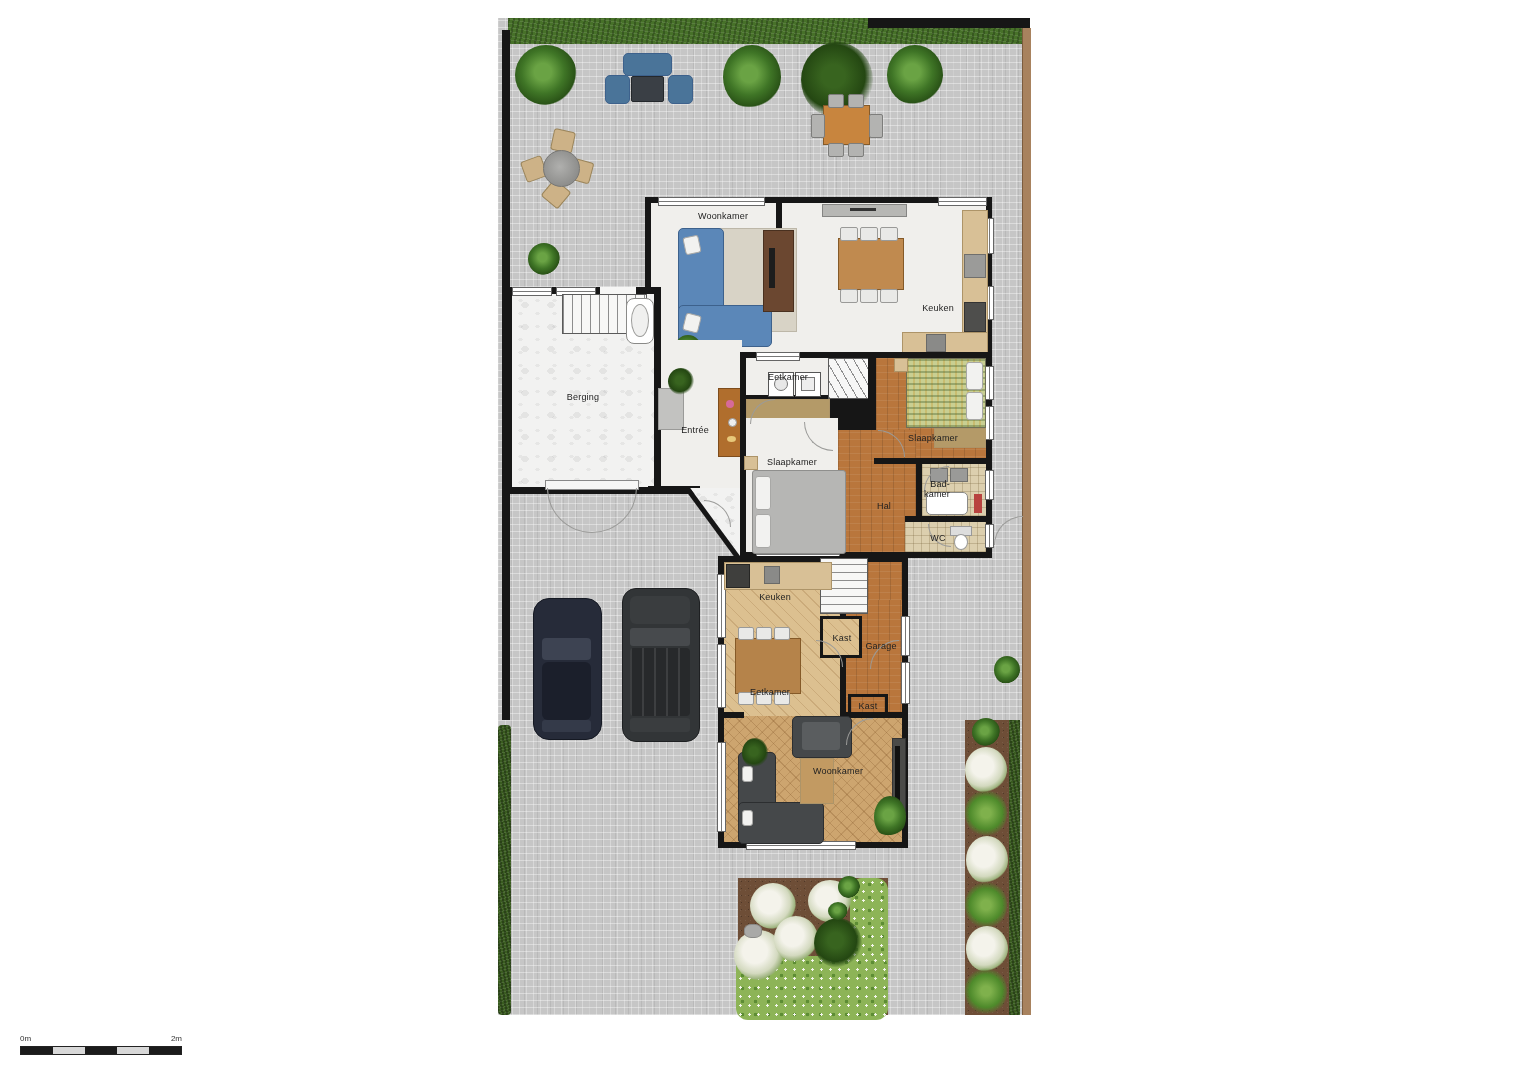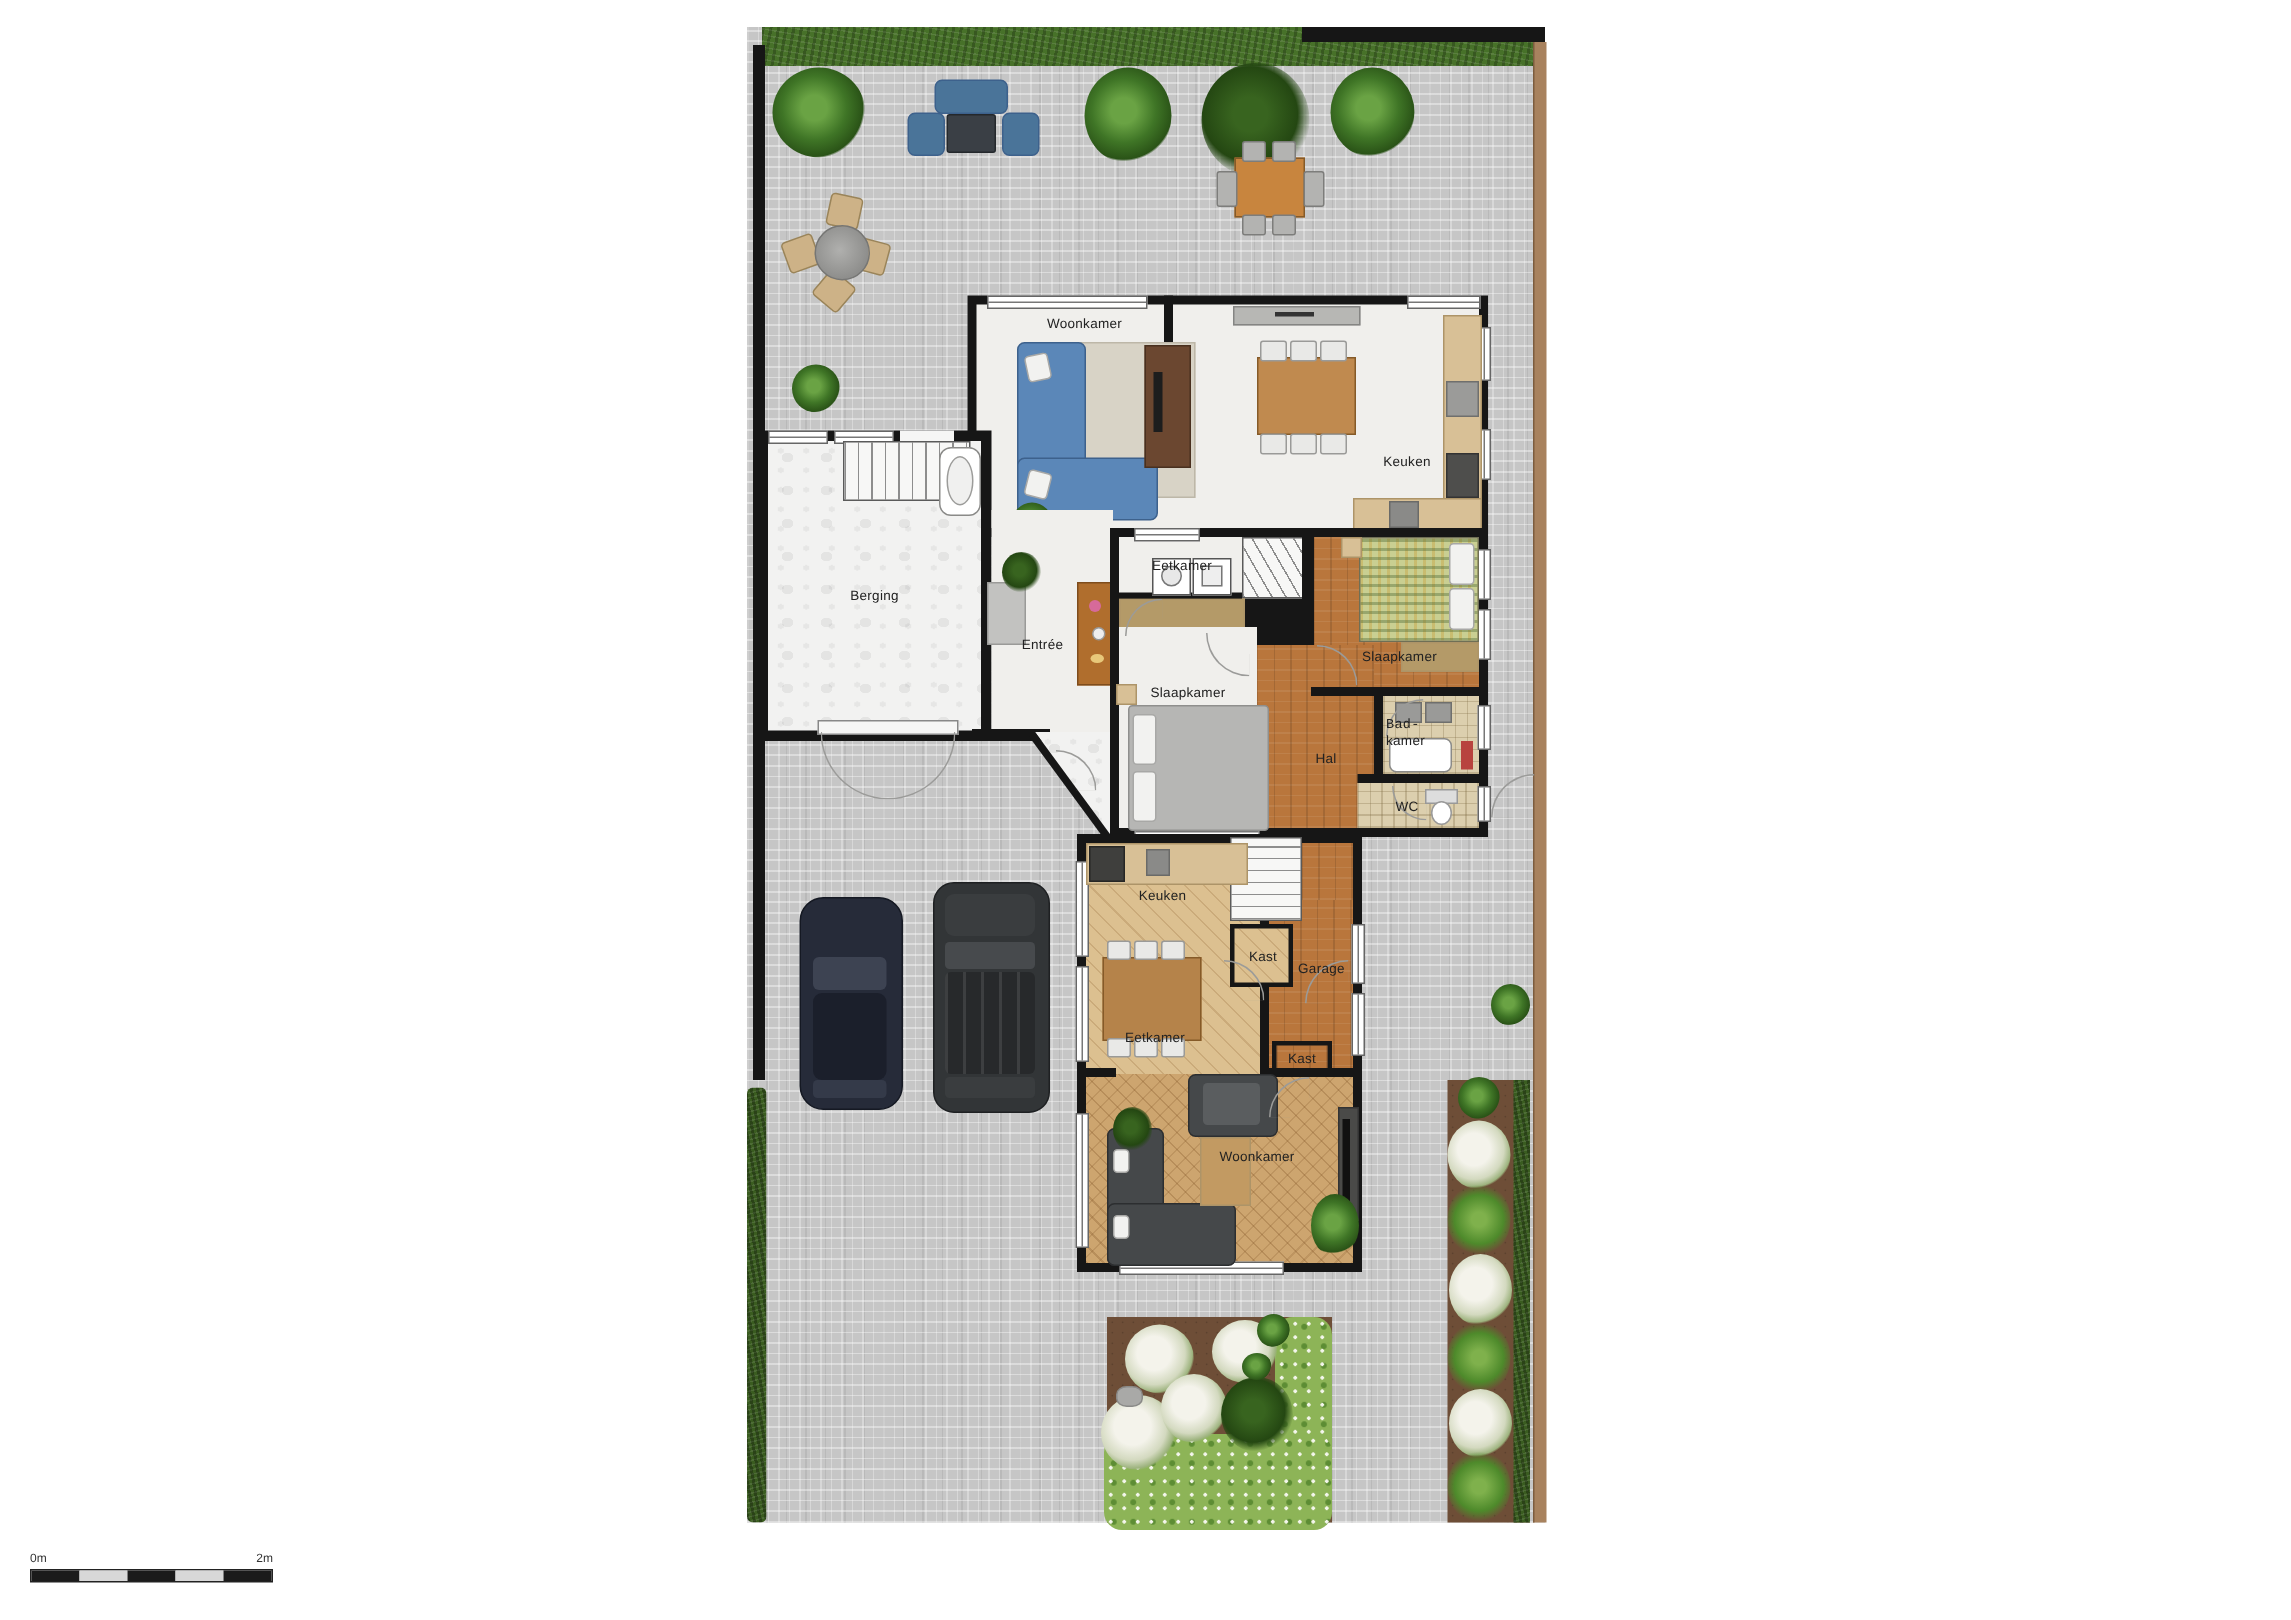--- a/index.html
+++ b/index.html
@@ -55,21 +55,21 @@
   .hedge-flower{background-color:#8db457;border-radius:12px;background-image:
     radial-gradient(#f4f6ec 16%, transparent 18%),
     radial-gradient(#5d8d34 20%, transparent 22%);
     background-size:9px 9px,13px 13px;}
   .chair{background:#e9e9e7;border:1px solid #9a9a98;border-radius:2px;}
   .chair-gray{background:#b3b3b1;border:1px solid #7d7d7b;border-radius:2px;}
   .chair-beige{background:#cdb287;border:1px solid #9a8459;border-radius:3px;}
   .tan{background:#d8c096;border:1px solid #ad9468;}
   .arc{border:1px solid #9b9b99;background:transparent;}
   .label{position:absolute;font-size:9px;color:#222;transform:translate(-50%,-50%);
-         white-space:nowrap;letter-spacing:.2px;text-align:left;line-height:1.15;}
+         white-space:nowrap;letter-spacing:.2px;text-align:right;line-height:1.15;}
   .bed-pattern{background-color:#c9cf92;border:1px solid #6f6f55;background-image:
     repeating-linear-gradient(0deg, rgba(60,90,40,.35) 0 2px, transparent 2px 6px),
     repeating-linear-gradient(90deg, rgba(200,160,60,.40) 0 2px, transparent 2px 6px);}
   .pillow{background:#f2f2f0;border:1px solid #a8a8a6;border-radius:3px;}
   .sofa-blue{background:#5b87b8;border:1px solid #3d618c;border-radius:5px;}
   .sofa-dark{background:#45484a;border:1px solid #2c2e30;border-radius:5px;}
   .table-brown{background:#b5834a;border:1px solid #855a28;}
 </style>
 </head>
 <body>
@@ -296,21 +296,21 @@
 
     <span class="label" style="left:225px;top:198px;">Woonkamer</span>
     <span class="label" style="left:440px;top:290px;">Keuken</span>
     <span class="label" style="left:85px;top:379px;">Berging</span>
     <span class="label" style="left:197px;top:412px;">Entrée</span>
     <span class="label" style="left:290px;top:359px;">Eetkamer</span>
     <span class="label" style="left:435px;top:420px;">Slaapkamer</span>
     <span class="label" style="left:294px;top:444px;">Slaapkamer</span>
     <span class="label" style="left:386px;top:488px;">Hal</span>
     <span class="label" style="left:439px;top:471px;">
-        <span class="abs" style="position:static;display:block;font-family:Liberation Mono, monospace;">Bad-</span>
+        <span class="abs" style="position:static;display:block;">Bad-</span>
         <span style="display:block;">kamer</span>
       </span>
     <span class="label" style="left:440px;top:520px;">WC</span>
     <span class="label" style="left:277px;top:579px;">Keuken</span>
     <span class="label" style="left:344px;top:620px;">Kast</span>
     <span class="label" style="left:383px;top:628px;">Garage</span>
     <span class="label" style="left:272px;top:674px;">Eetkamer</span>
     <span class="label" style="left:370px;top:688px;">Kast</span>
     <span class="label" style="left:340px;top:753px;">Woonkamer</span>
   </div>

